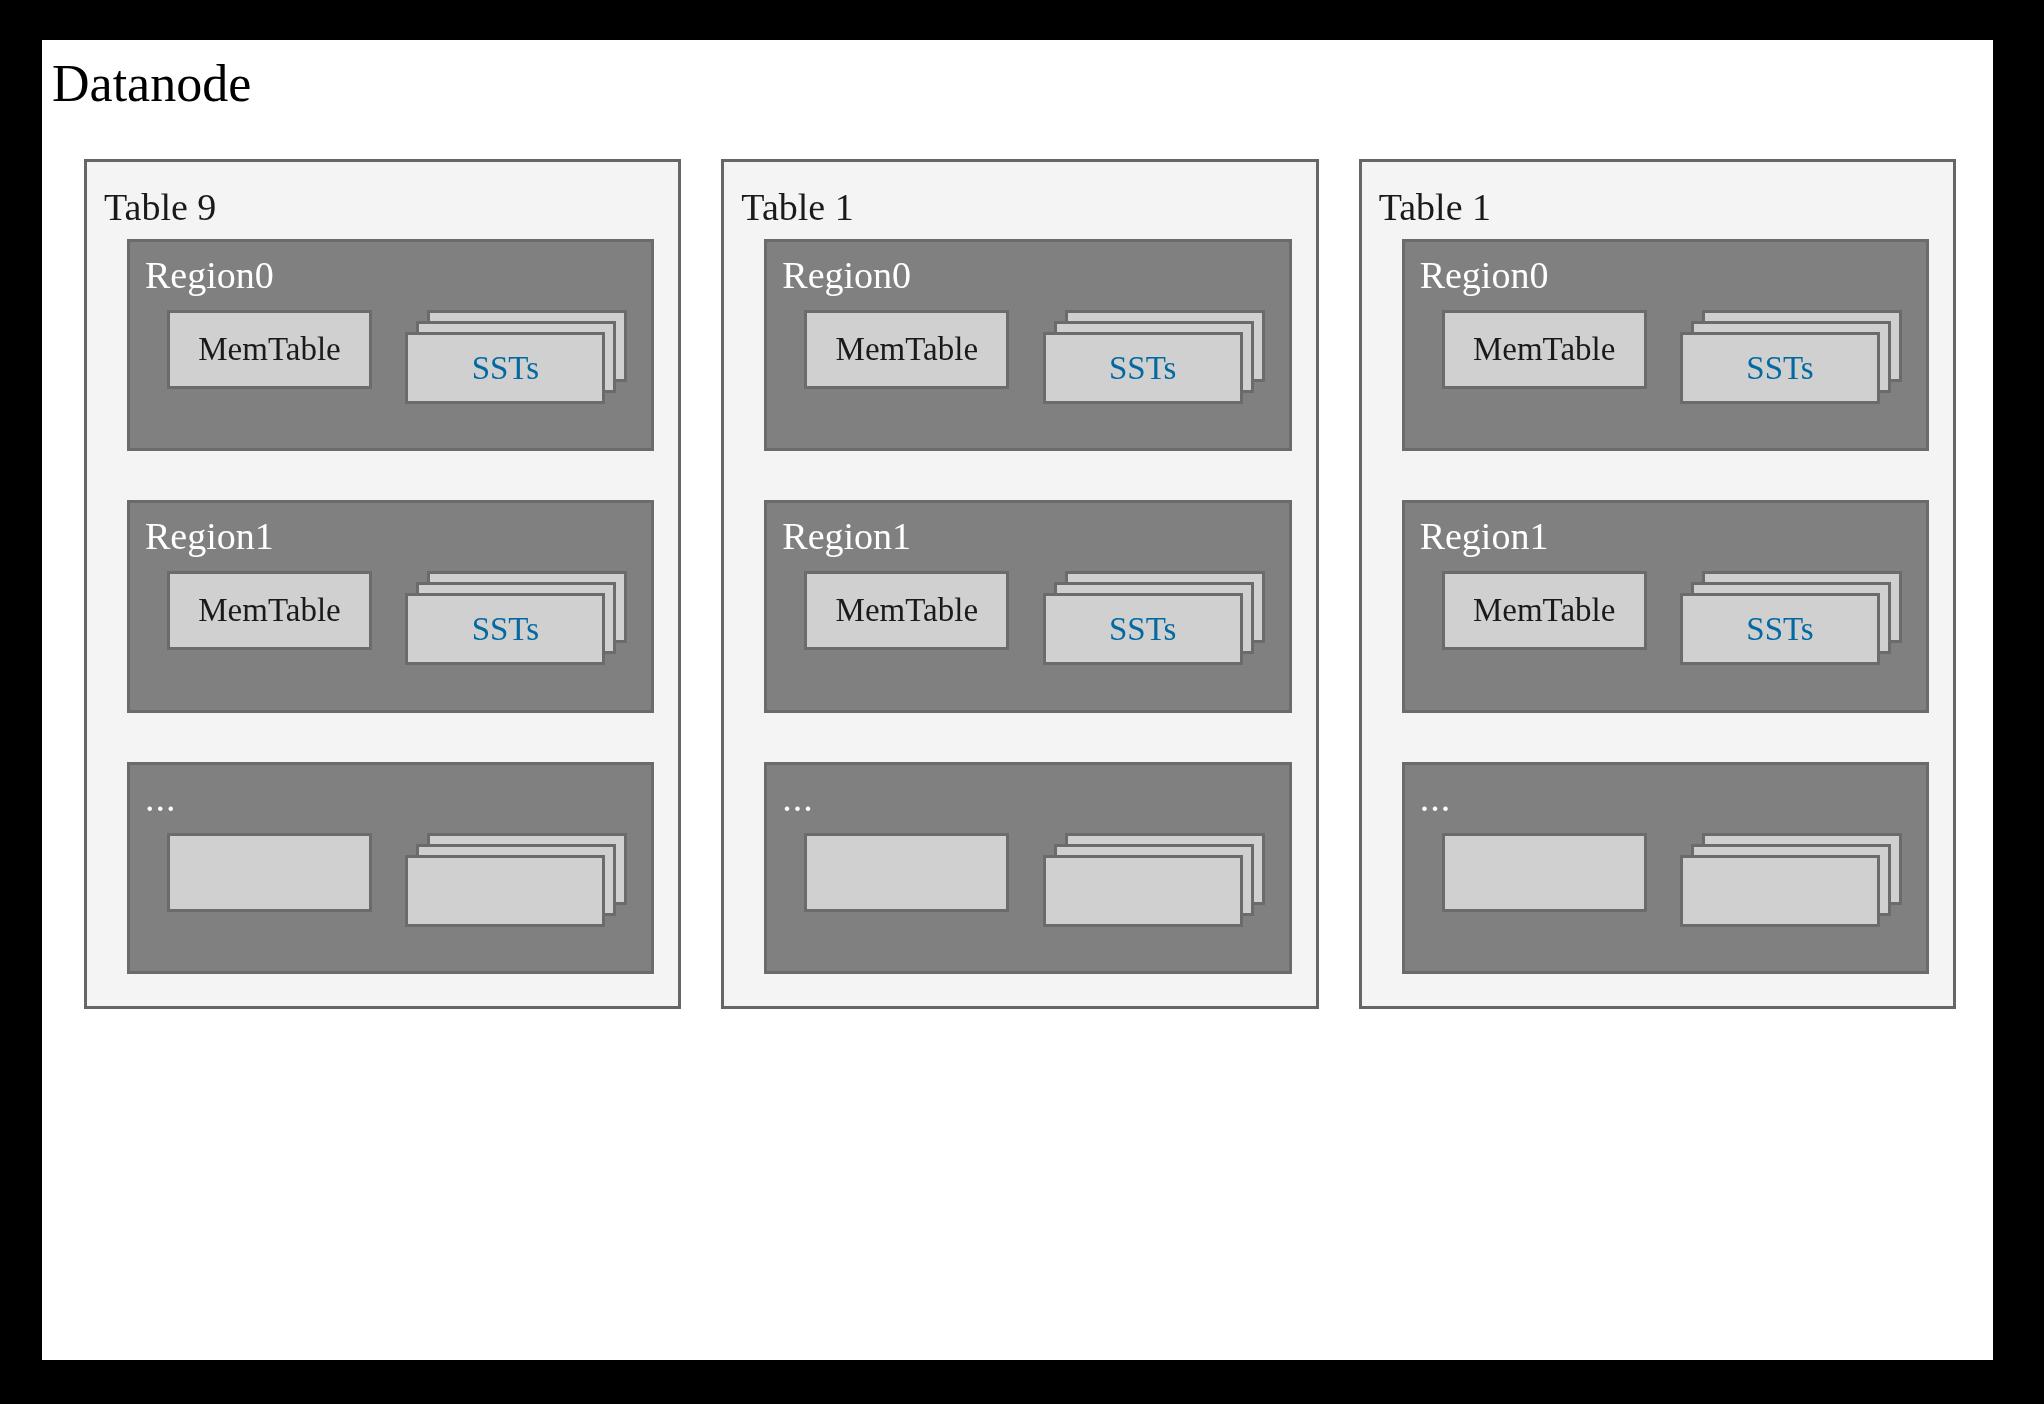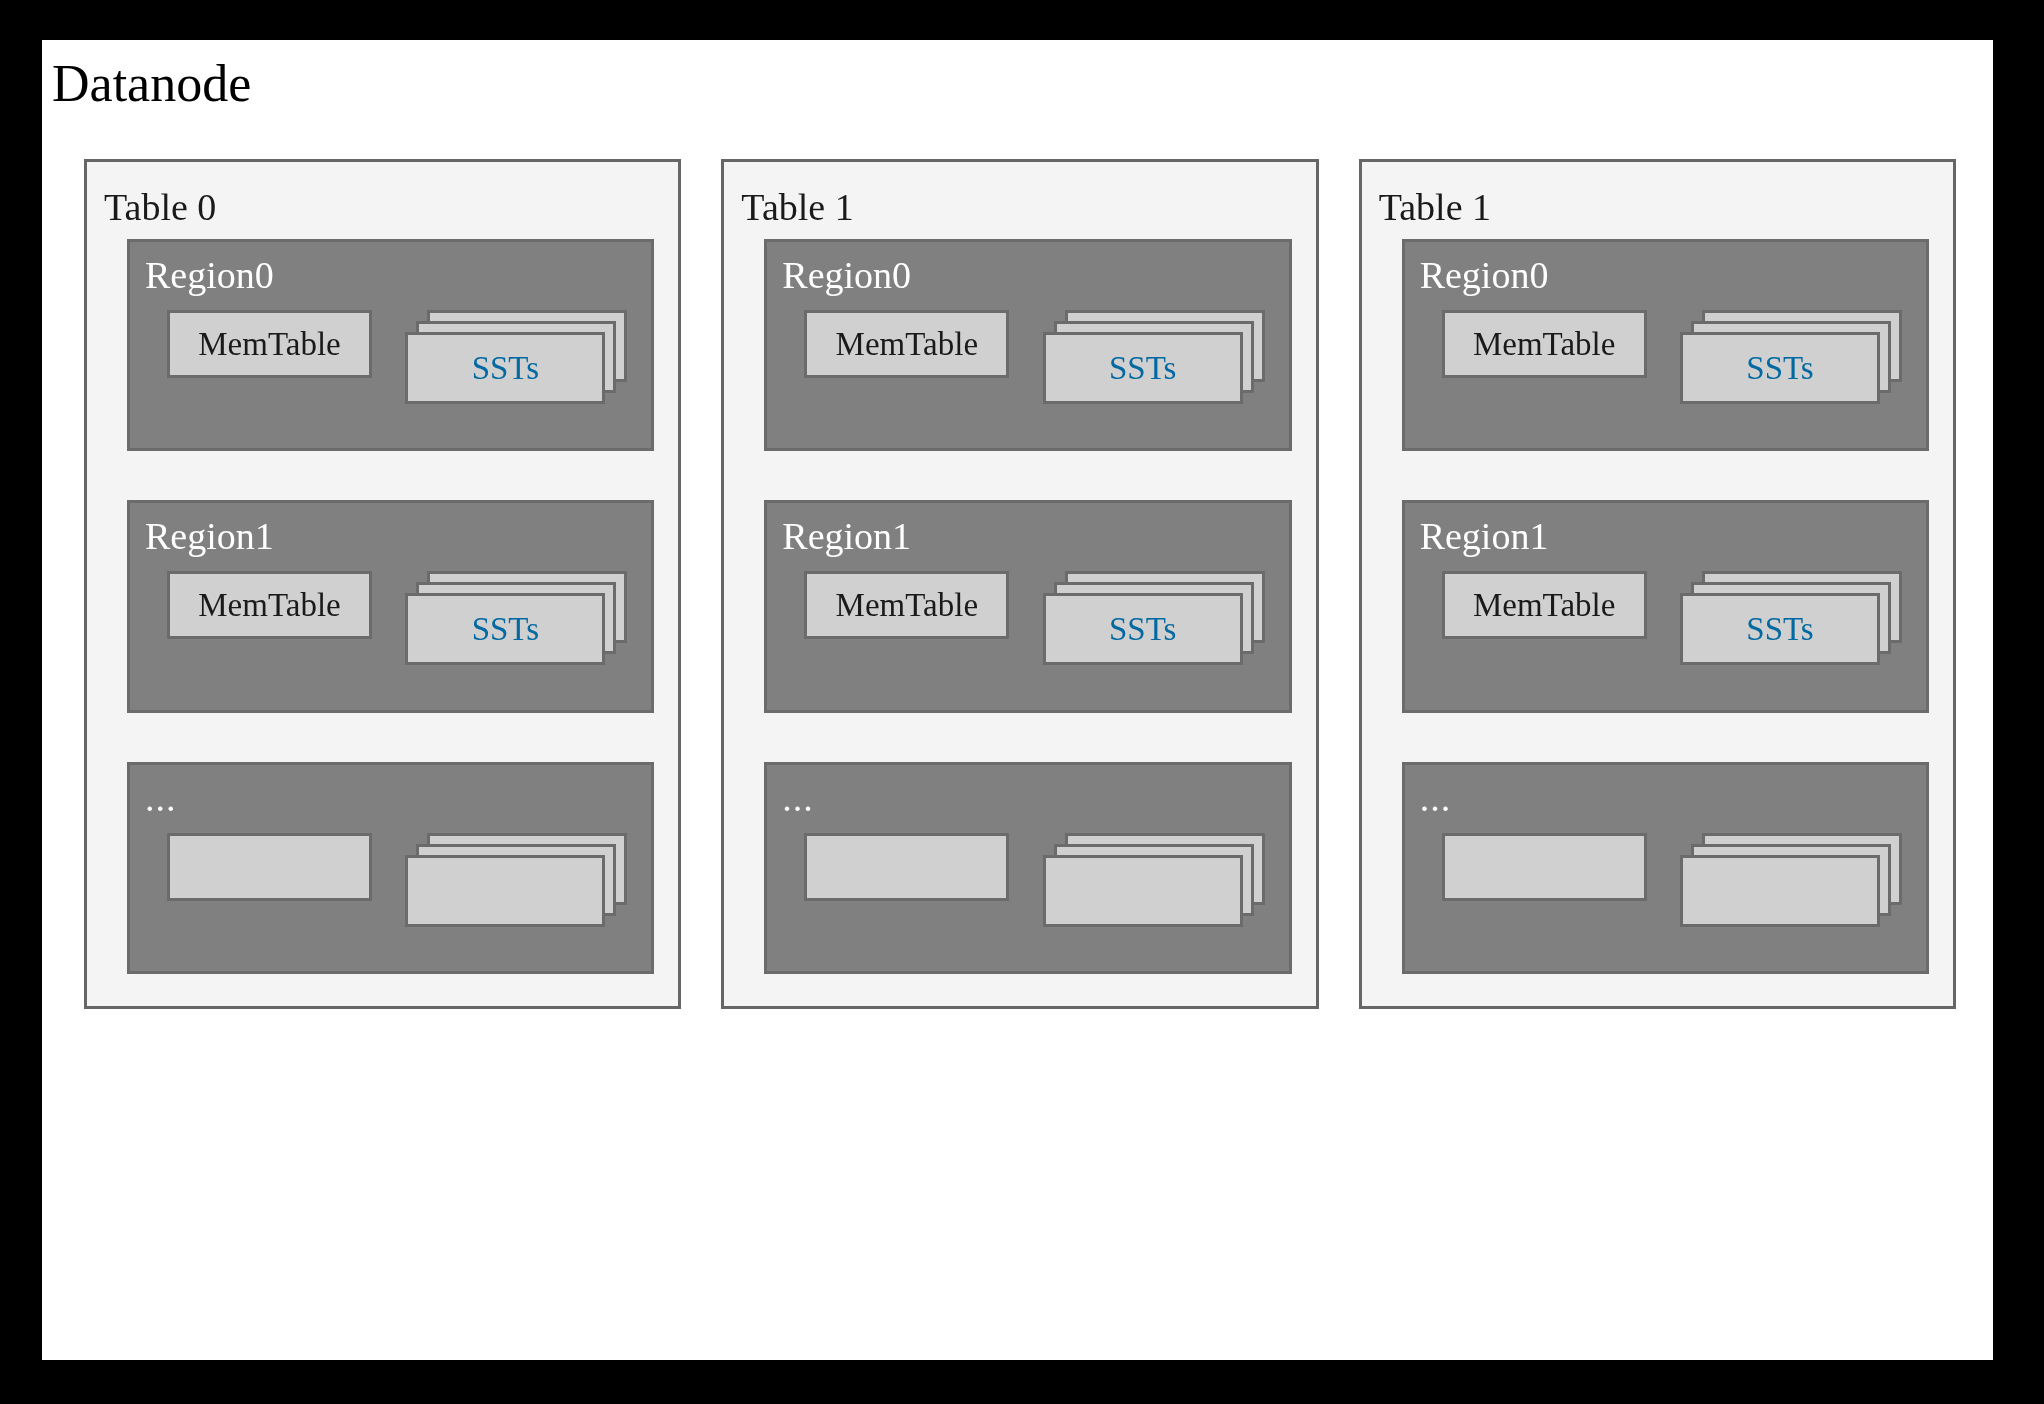--- a/index.html
+++ b/index.html
@@ -103,21 +103,21 @@
     top: 68px;
     bottom: 18px;
     display: flex;
     align-items: flex-start;
     gap: 0;
   }
 
   
   .memtable {
     width: 205px;
-    height: 68px;
+    height: 79px;
     background: #d0d0d0;
     border: 3px solid #6b6b6b;
     display: flex;
     align-items: center;
     justify-content: center;
     font-size: 33px;
     color: #1a1a1a;
     margin-left: 0;
     flex: 0 0 auto;
   }
@@ -190,21 +190,21 @@
 </head>
 <body>
 
 <div id="canvas">
 
   <div id="datanode-title">Datanode</div>
 
   <div id="tables-row">
 
     <div class="table-panel">
-      <div class="table-title">Table 0</div>
+      <div class="table-title">Table 9</div>
       <div class="regions-wrap">
 
         <div class="region-block">
           <div class="region-title">Region0</div>
           <div class="region-body">
             <div class="memtable">MemTable</div>
             <div class="spacer"></div>
             <div class="sst-stack">
               <div class="sst-sheet s1"></div>
               <div class="sst-sheet s2"></div>

